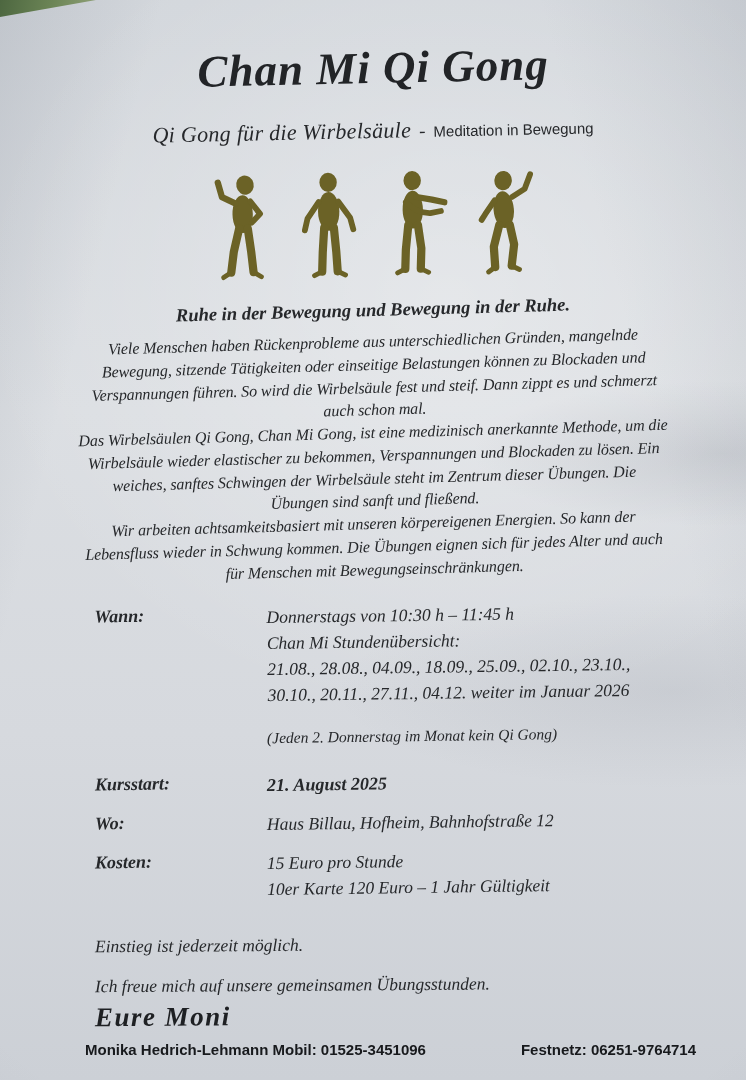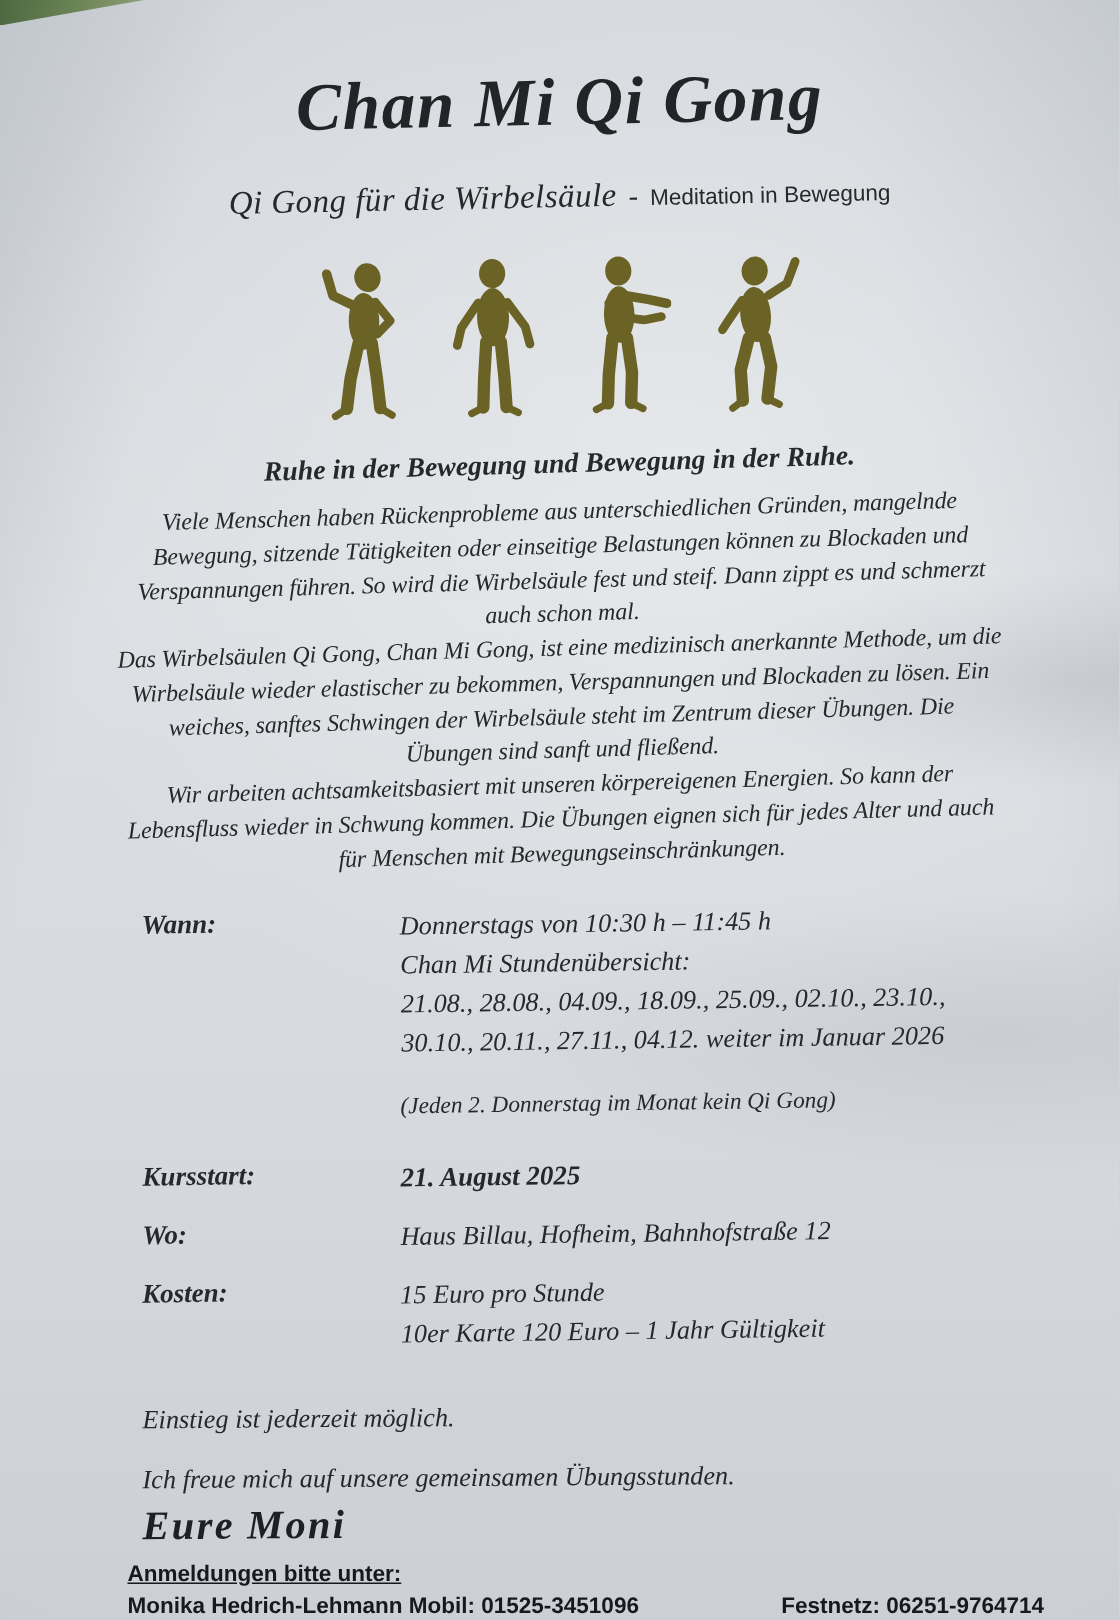--- a/index.html
+++ b/index.html
@@ -245,21 +245,20 @@
     <div class="info-label">Kosten:</div>
     <div class="info-value">15 Euro pro Stunde
 10er Karte 120 Euro – 1 Jahr Gültigkeit</div>
   </div>
 
   <div class="closing-line closing-einstieg tilt-d">Einstieg ist jederzeit möglich.</div>
   <div class="closing-line closing-freue tilt-d">Ich freue mich auf unsere gemeinsamen Übungsstunden.</div>
   <div class="signature tilt-d">Eure Moni</div>
 
   <div class="contact">
-    <div class="contact-header">Anmeldungen bitte unter:</div>
     <div class="contact-row">
       <span>Monika Hedrich-Lehmann Mobil: 01525-3451096</span>
       <span class="contact-festnetz">Festnetz: 06251-9764714</span>
     </div>
 
   </div>
 
 </div>
 
 </body></html>

